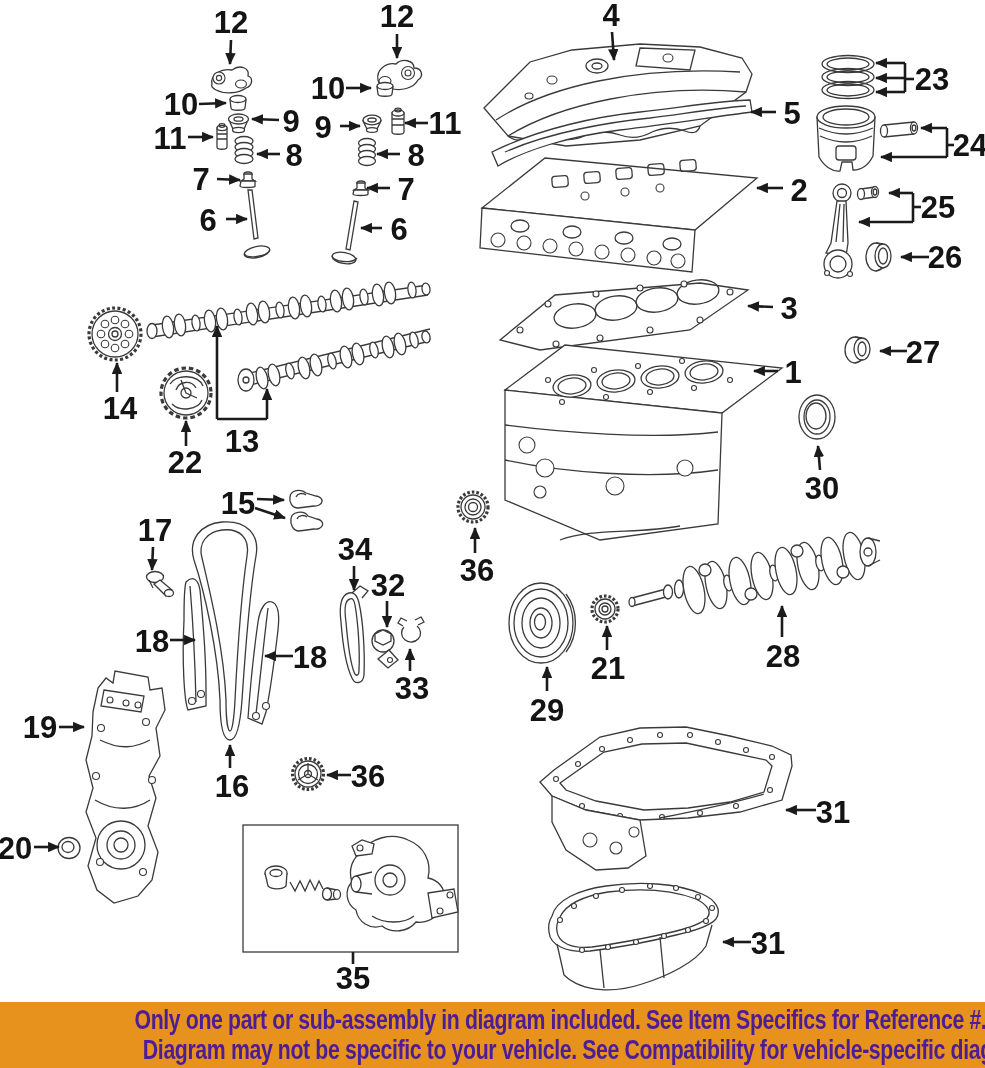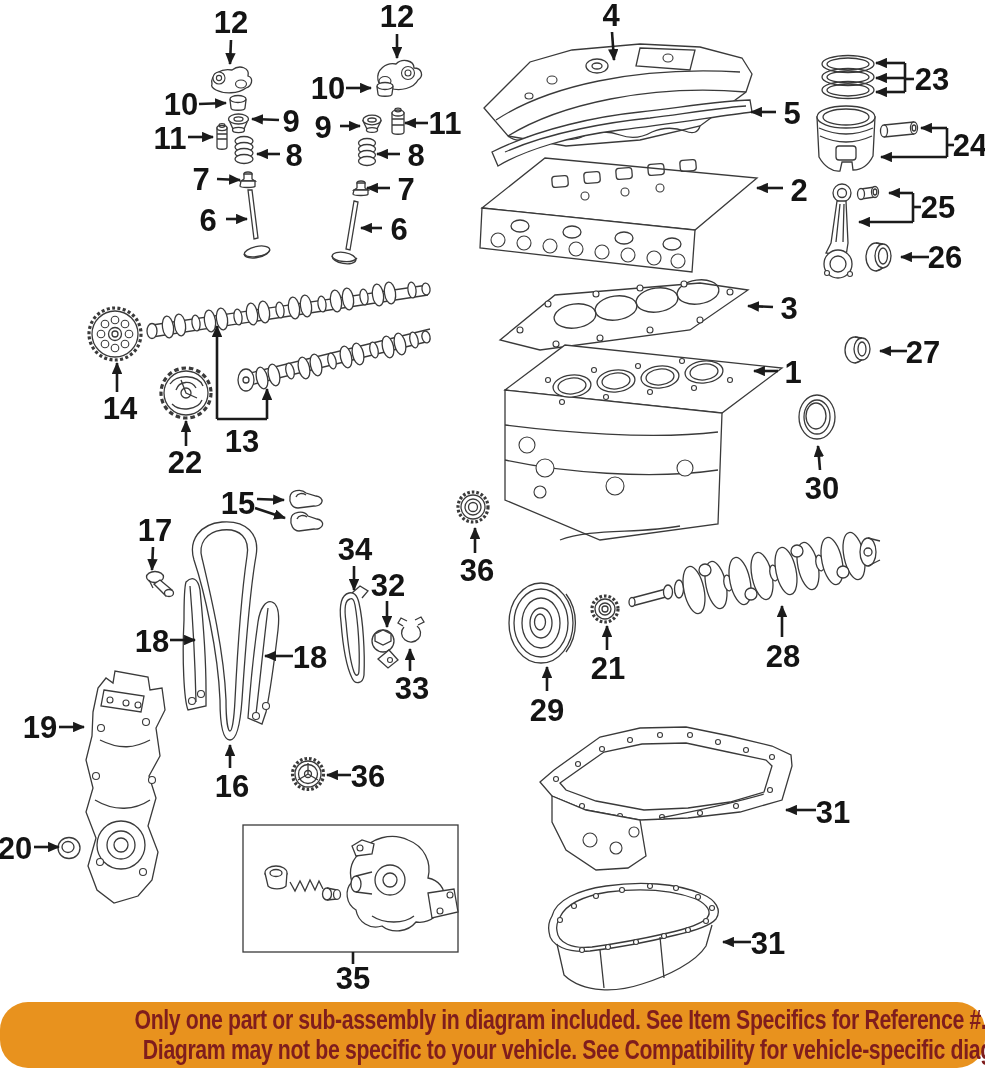--- a/index.html
+++ b/index.html
@@ -660,18 +660,18 @@
         <text x="15" y="859" class="co">20</text>
         <polyline points="353,952 353,964" class="lead"></polyline>
         <text x="353" y="989" class="co">35</text>
         <polyline points="816,810 786,810" class="lead" marker-end="url(#ah)"></polyline>
         <text x="833" y="823" class="co">31</text>
         <polyline points="751,942 723,942" class="lead" marker-end="url(#ah)"></polyline>
         <text x="768" y="954" class="co">31</text>
       </g>
 </svg>
 
-<div class="banner" style="background: rgb(232, 146, 30); color: #7f1d1d; border-radius: 28px;">
+<div class="banner" style="background: rgb(232, 146, 30); color: #4c1d95;">
   <div class="banner-line"><span>Only one part or sub-assembly in diagram included. See Item Specifics for Reference #.</span></div>
   <div class="banner-line"><span>Diagram may not be specific to your vehicle. See Compatibility for vehicle-specific diagrams.</span></div>
 </div>
 
 </div>
 
 </body></html>

